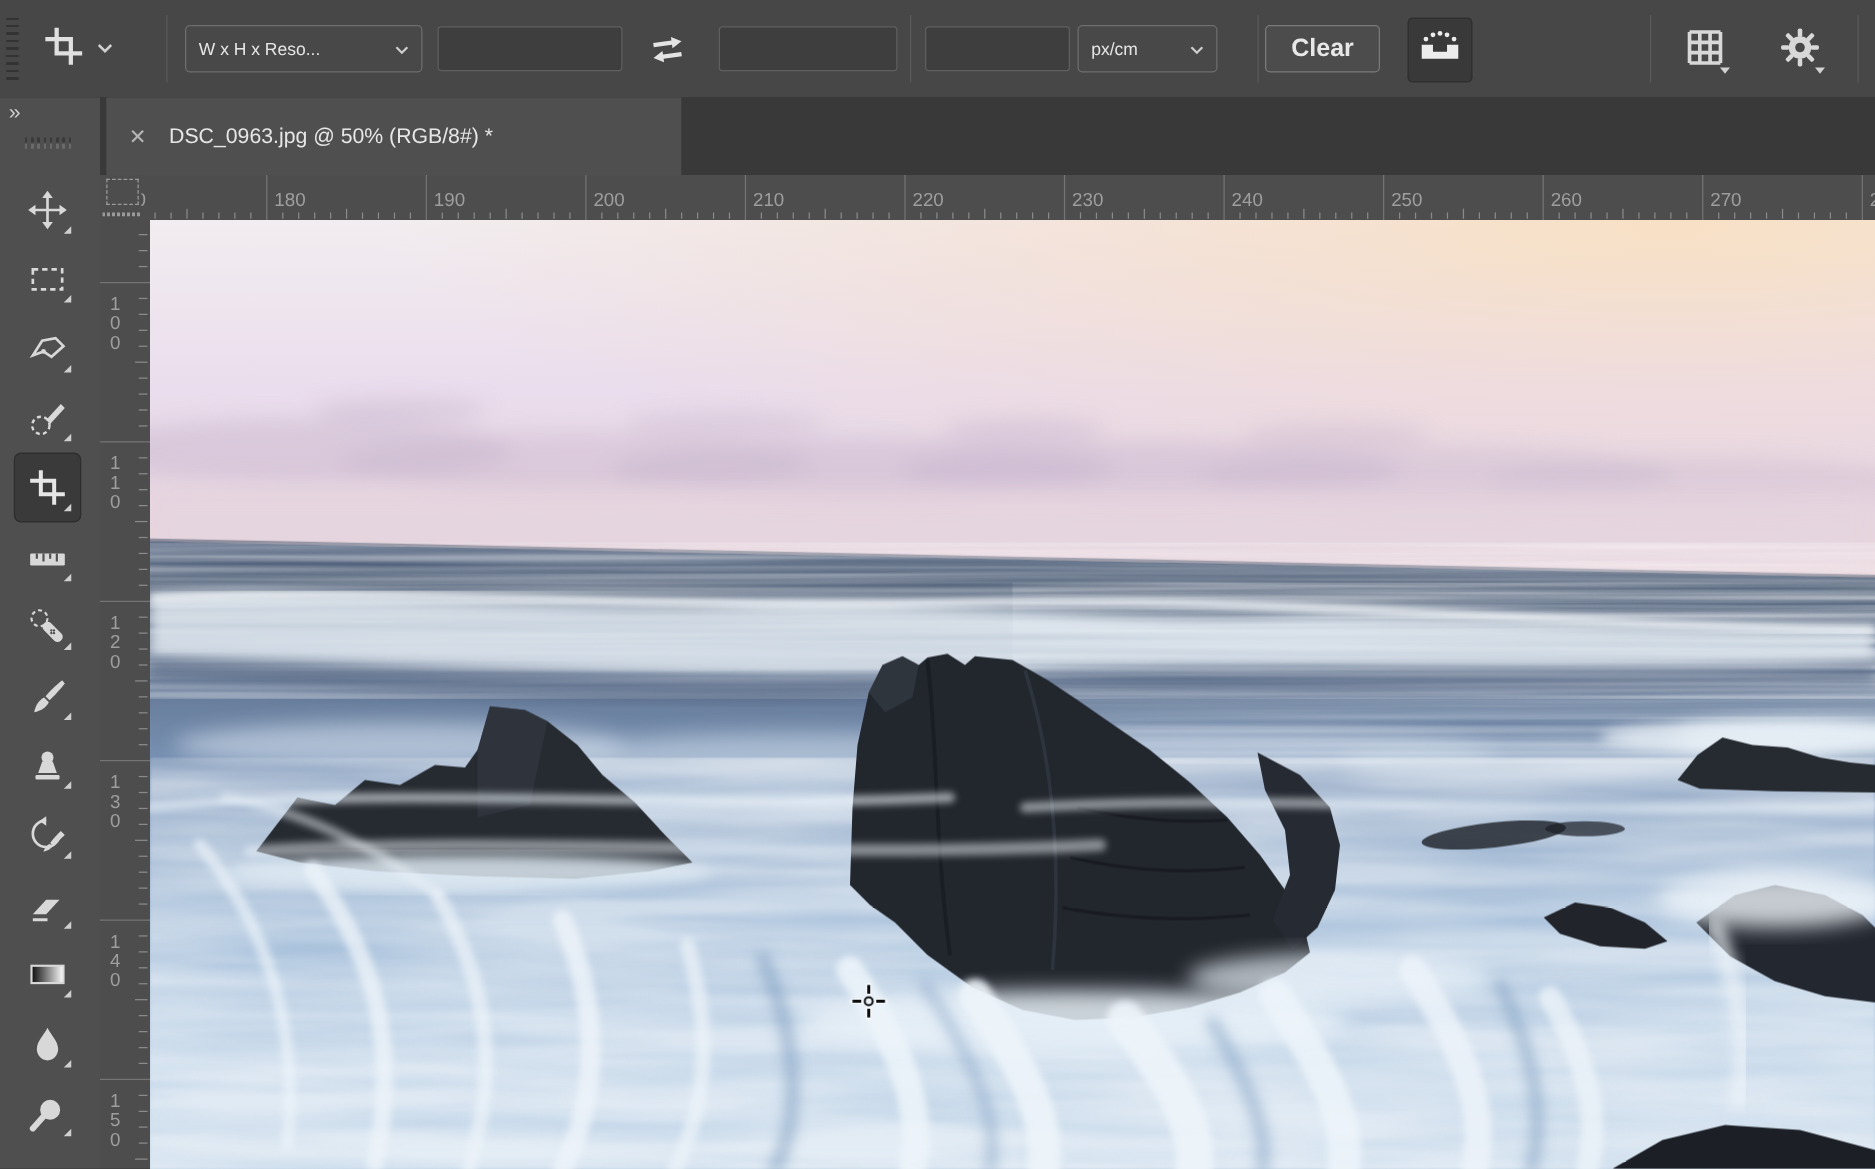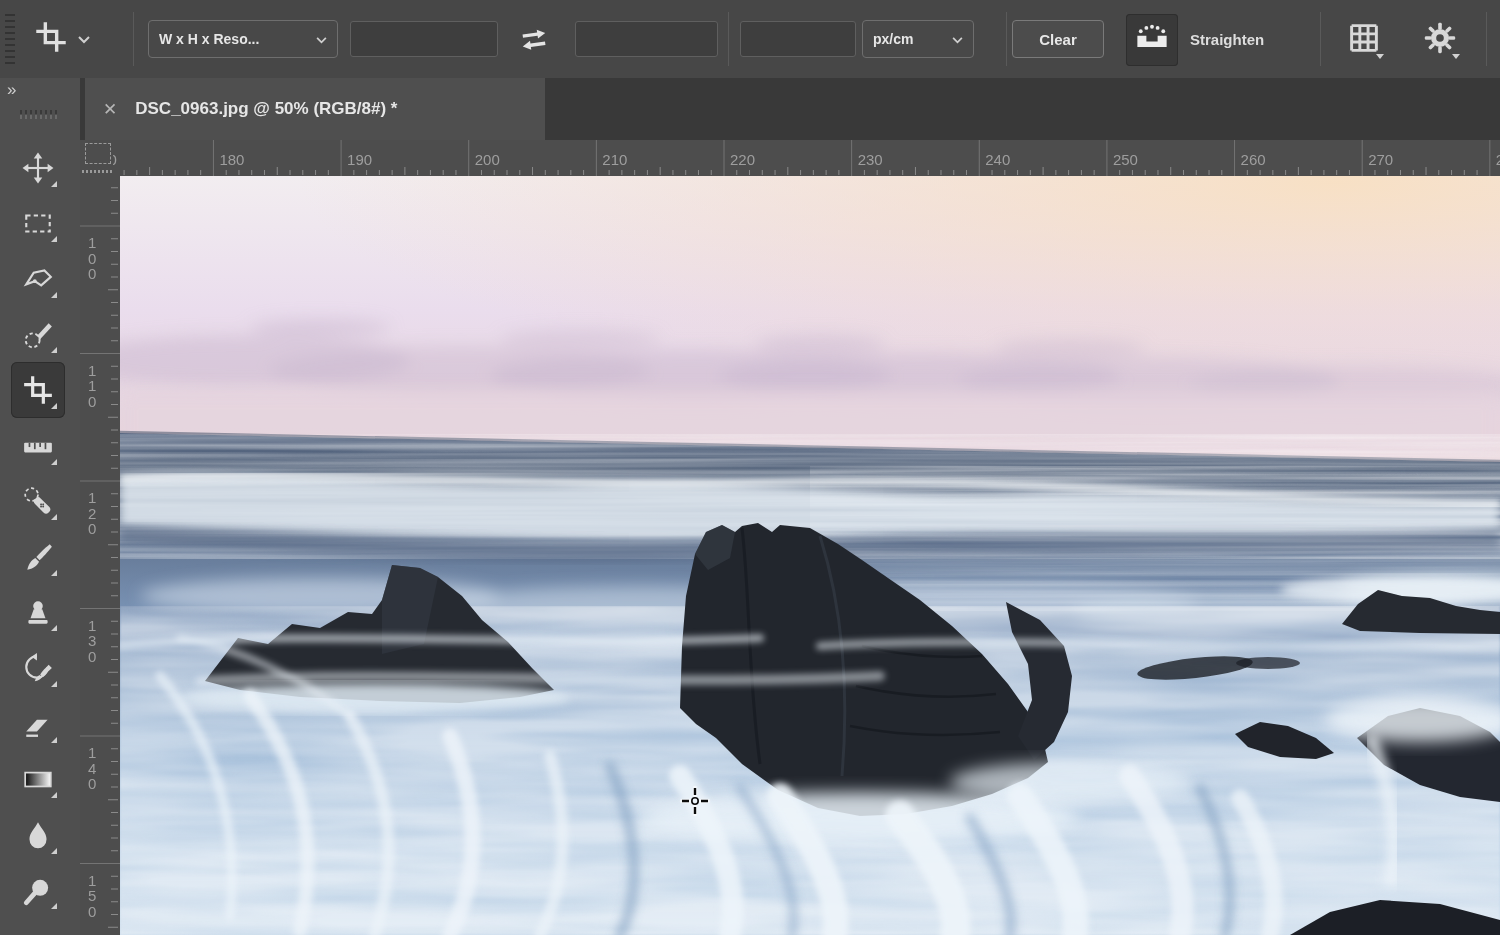--- a/index.html
+++ b/index.html
@@ -6,43 +6,43 @@
   #app{position:relative;width:1500px;height:935px;overflow:hidden;
        font-family:"Liberation Sans",sans-serif;background:#474747;
        -webkit-font-smoothing:antialiased;}
   
   .options-bar{position:absolute;left:0;top:0;width:1500px;height:78px;background:#474747;border-bottom:1px solid #333;}
   .opt-grip{position:absolute;left:5px;top:14px;width:10px;height:50px;
             background:repeating-linear-gradient(180deg,#333 0 2px,transparent 2px 6px);}
   .opt-sep{position:absolute;top:12px;width:1px;height:54px;background:#5a5a5a;}
   .tool-badge{position:absolute;left:34px;top:14px;width:70px;height:50px;display:flex;align-items:center;gap:10px;}
   .dropdown{position:absolute;top:20px;height:38px;box-sizing:border-box;border:1px solid #6e6e6e;border-radius:4px;
-            background:#484848;color:#e6e6e6;font-size:14px;font-weight:bold;display:flex;align-items:center;
+            background:#484848;color:#e6e6e6;font-size:14px;font-weight:normal;display:flex;align-items:center;
             padding:0 10px;cursor:default;}
   .dropdown .lbl{flex:1;white-space:nowrap;}
   .field{position:absolute;top:21px;height:36px;box-sizing:border-box;background:#3e3e3e;border:1px solid #5f5f5f;
          border-radius:3px;color:#ddd;font-size:14px;padding:0 8px;outline:none;}
   .icon-btn{position:absolute;top:14px;width:52px;height:52px;display:flex;align-items:center;justify-content:center;border-radius:4px;}
   .icon-btn.active{background:#393939;box-shadow:inset 0 0 0 1px #2e2e2e;}
   .flyout-tri{position:absolute;right:6px;bottom:7px;width:0;height:0;border-left:4px solid transparent;
               border-right:4px solid transparent;border-top:5px solid #d2d2d2;}
   .btn{position:absolute;top:20px;height:38px;box-sizing:border-box;border:1px solid #7a7a7a;border-radius:4px;
-       background:#4c4c4c;color:#e8e8e8;font-size:15px;font-weight:bold;display:flex;align-items:center;justify-content:center;}
+       background:#4c4c4c;color:#e8e8e8;font-size:20px;font-weight:bold;display:flex;align-items:center;justify-content:center;}
   .txt-label{position:absolute;top:0;height:78px;display:flex;align-items:center;color:#dedede;font-size:15px;font-weight:bold;}
   
   .tab-bar{position:absolute;left:0;top:78px;width:1500px;height:62px;background:#393939;}
   .panel-strip{position:absolute;left:0;top:0;width:80px;height:62px;background:#4f4f4f;}
   .collapse{position:absolute;left:7px;top:2px;color:#cfcfcf;font-size:17px;letter-spacing:1px;}
   .panel-grip{position:absolute;left:20px;top:32px;width:40px;height:9px;
               background:repeating-linear-gradient(90deg,#3a3a3a 0 2px,transparent 2px 5px),
                          repeating-linear-gradient(90deg,#6a6a6a 0 2px,transparent 2px 5px);
               background-size:100% 4px;background-position:0 0,0 5px;background-repeat:no-repeat;}
   .doc-tab{position:absolute;left:85px;top:0;width:460px;height:62px;background:#4f4f4f;display:flex;align-items:center;}
   .tab-close{margin-left:18px;color:#b5b5b5;font-size:17px;cursor:default;}
-  .tab-title{margin-left:18px;color:#e6e6e6;font-size:17px;font-weight:bold;white-space:nowrap;}
+  .tab-title{margin-left:18px;color:#e6e6e6;font-size:17px;font-weight:normal;white-space:nowrap;}
   
   .tool-panel{position:absolute;left:0;top:140px;width:80px;height:795px;background:#4f4f4f;}
   .tool{position:relative;width:54px;height:55.6px;margin-left:11px;display:flex;align-items:center;justify-content:center;}
   .tool.selected{background:#3a3a3a;border-radius:6px;box-shadow:inset 0 0 0 1px #2d2d2d;}
   .tool::after{content:"";position:absolute;right:8px;bottom:9px;width:0;height:0;
                border-left:6px solid transparent;border-bottom:6px solid #cfcfcf;}
   .tool svg{width:32px;height:32px;}
   
   .h-ruler{position:absolute;left:80px;top:140px;width:1420px;height:36px;background:#4d4d4d;}
   .v-ruler{position:absolute;left:80px;top:176px;width:40px;height:759px;background:#4d4d4d;}
@@ -119,23 +119,20 @@
           <g fill="#ececec">
               <circle cx="6" cy="10" r="1.7"></circle>
               <circle cx="11" cy="7" r="1.7"></circle>
               <circle cx="16" cy="6" r="1.7"></circle>
               <circle cx="21" cy="7" r="1.7"></circle>
               <circle cx="26" cy="10" r="1.7"></circle>
             </g>
           <path d="M3,14 h26 v10 H3 Z M11,14 v5 h10 v-5 Z" fill="#ececec" fill-rule="evenodd"></path>
         </svg>
       </span>
-    </div>
-    <div class="txt-label" style="left:1190px">
-      <span>Straighten</span>
     </div>
     <div class="opt-sep" style="left:1320px"></div>
 
     <div class="icon-btn" style="left:1338px">
       <span>
         <svg width="36" height="36" viewBox="0 0 32 32">
             <path d="M5,5 H27 M5,12.3 H27 M5,19.6 H27 M5,27 H27 M5,5 V27 M12.3,5 V27 M19.6,5 V27 M27,5 V27" stroke="#d8d8d8" stroke-width="2.6" fill="none"></path>
           </svg>
       </span>
       <span class="flyout-tri"></span>

